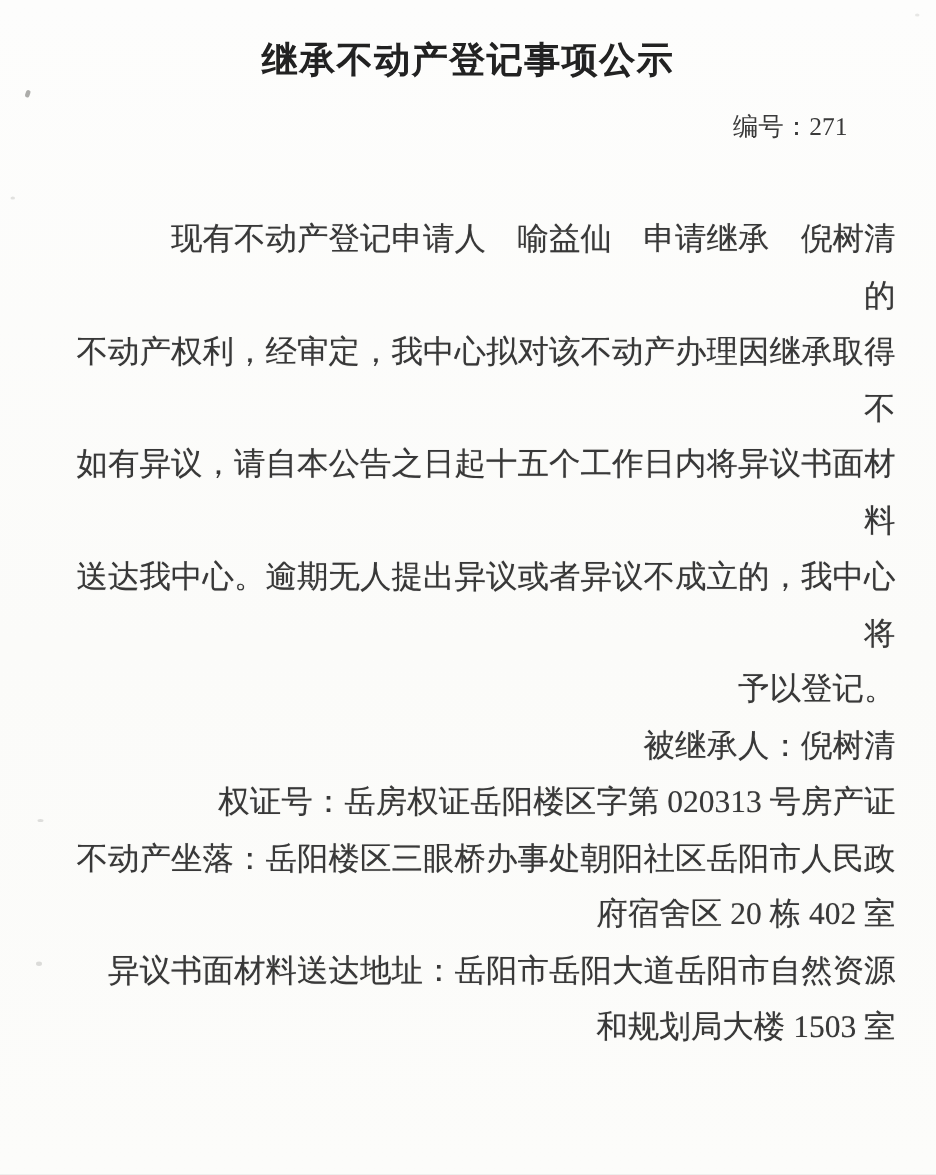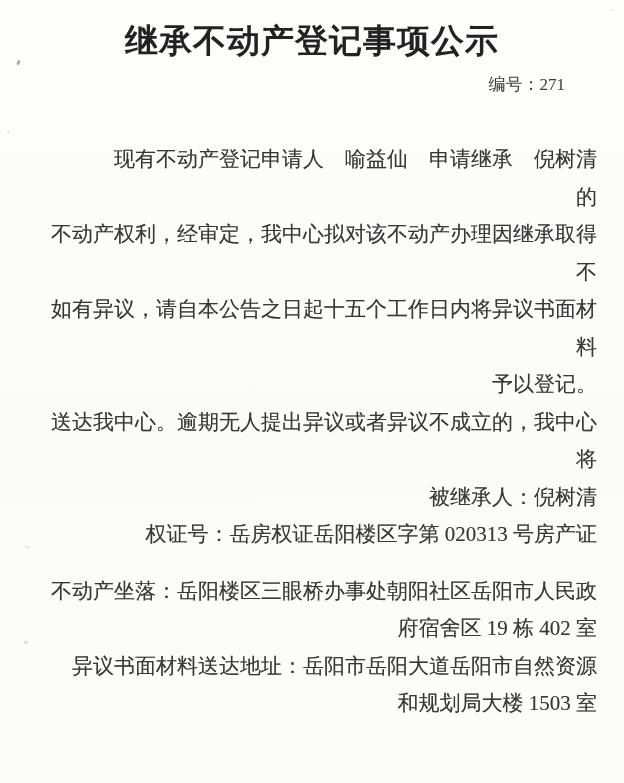--- a/index.html
+++ b/index.html
@@ -17,21 +17,21 @@
     font-family: "Liberation Serif", "DejaVu Serif", serif;
   }
   .doc-title {
     position: absolute;
     top: 24px;
     left: 0;
     width: 624px;
     text-align: center;
     font-family: "Liberation Sans", "DejaVu Sans", sans-serif;
     font-weight: 700;
-    font-size: 33px;
+    font-size: 24px;
     line-height: 34px;
     color: #222222;
     letter-spacing: 1px;
   }
   .doc-number {
     position: absolute;
     top: 70px;
     right: 59px;
     font-size: 17px;
     line-height: 30px;
@@ -47,21 +47,21 @@
     font-size: 21px;
     line-height: 37.5px;
     color: #383838;
     white-space: pre-wrap;
     text-shadow: 0 0 0.5px rgba(40,40,40,0.4);
     text-align: right;
   }
   .pl43 { padding-left: 43px; }
   .pl28 { padding-left: 28px; }
   .pl17 { padding-left: 17px; }
-  .pl19 { padding-left: 19px; margin-top: 19px; }
+  .pl19 { padding-left: 19px; }
   .pl36 { padding-left: 36px; }
   .gap31 { }
   .speck {
     position: absolute;
     background: #6a6a66;
     border-radius: 50%;
   }
   .speck-a { left: 17px; top: 60px; width: 3px; height: 5px; opacity: 0.55; transform: rotate(20deg); border-radius: 2px; }
   .speck-b { left: 7px;  top: 131px; width: 3px; height: 2px; opacity: 0.18; }
   .speck-c { left: 25px; top: 546px; width: 4px; height: 2px; opacity: 0.20; }
@@ -81,26 +81,26 @@
 
   <div class="doc-title">继承不动产登记事项公示</div>
 
   <div class="doc-number">编号：271</div>
 
   <div class="content">
 
     <div class="ln pl43">现有不动产登记申请人　喻益仙　申请继承　倪树清　的</div>
     <div class="ln">不动产权利，经审定，我中心拟对该不动产办理因继承取得不</div>
     <div class="ln">如有异议，请自本公告之日起十五个工作日内将异议书面材料</div>
+    <div class="ln">送达我中心。逾期无人提出异议或者异议不成立的，我中心将</div>
     <div class="ln">予以登记。</div>
-    <div class="ln">送达我中心。逾期无人提出异议或者异议不成立的，我中心将</div>
 
     <div class="ln pl28">被继承人：倪树清</div>
     <div class="ln pl17">权证号：岳房权证岳阳楼区字第 020313 号房产证</div>
     <div class="ln pl19">不动产坐落：岳阳楼区三眼桥办事处朝阳社区岳阳市人民政</div>
-    <div class="ln">府宿舍区 19 栋 402 室</div>
+    <div class="ln">府宿舍区 20 栋 402 室</div>
 
     <div class="ln pl36 gap31">异议书面材料送达地址：岳阳市岳阳大道岳阳市自然资源</div>
     <div class="ln">和规划局大楼 1503 室</div>
 
   </div>
 
 </div>
 
 </body></html>

